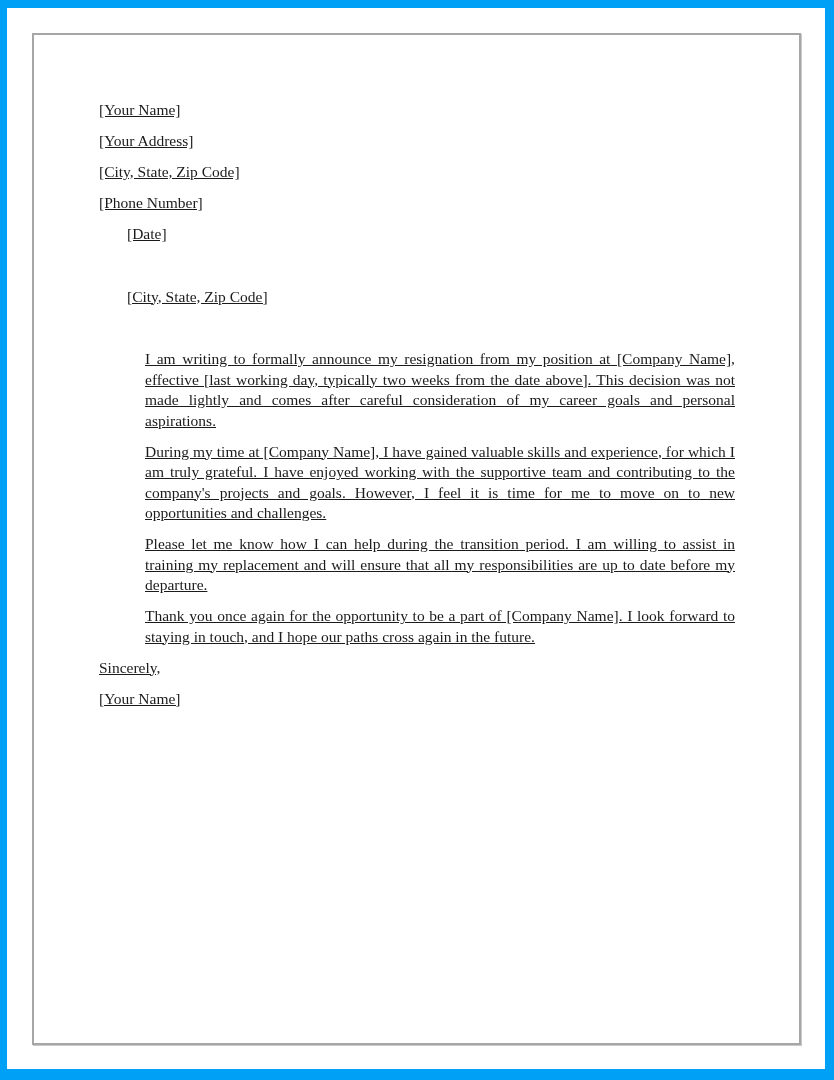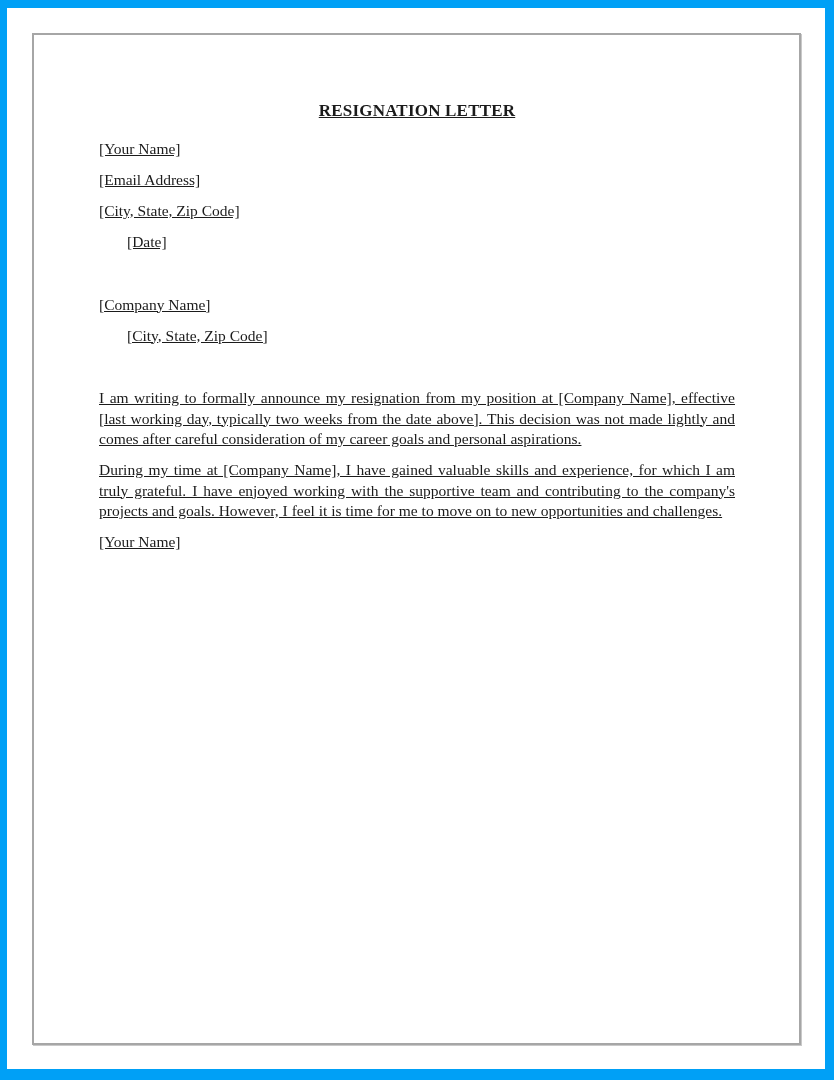--- a/index.html
+++ b/index.html
@@ -51,44 +51,47 @@
     margin: 0 0 10.5px 0;
     line-height: 20.5px;
     text-decoration: underline;
   }
   .gap-after {
     margin-bottom: 42px;
     margin-left: 28px;
   }
   .body-par {
     text-align: justify;
+    margin-left: 46px;
   }
 </style>
 </head>
 <body>
 
 <div class="white-mat">
   <div class="page">
     <div class="content">
 
-      <div class="title">RESIGNATION LETTER</div>
 
       <div>
         <p>[Your Name]</p>
-        <p>[Email Address]</p>
+        <p>[Your Address]</p>
         <p>[City, State, Zip Code]</p>
+        <p>[Phone Number]</p>
         <p class="gap-after">[Date]</p>
       </div>
 
       <div>
-        <p>[Company Name]</p>
         <p class="gap-after">[City, State, Zip Code]</p>
       </div>
 
 
       <p class="body-par">I am writing to formally announce my resignation from my position at [Company Name], effective [last working day, typically two weeks from the date above]. This decision was not made lightly and comes after careful consideration of my career goals and personal aspirations.</p>
       <p class="body-par">During my time at [Company Name], I have gained valuable skills and experience, for which I am truly grateful. I have enjoyed working with the supportive team and contributing to the company's projects and goals. However, I feel it is time for me to move on to new opportunities and challenges.</p>
+      <p class="body-par">Please let me know how I can help during the transition period. I am willing to assist in training my replacement and will ensure that all my responsibilities are up to date before my departure.</p>
+      <p class="body-par">Thank you once again for the opportunity to be a part of [Company Name]. I look forward to staying in touch, and I hope our paths cross again in the future.</p>
 
+      <p>Sincerely,</p>
       <p>[Your Name]</p>
 
     </div>
   </div>
 </div>
 
 </body></html>

